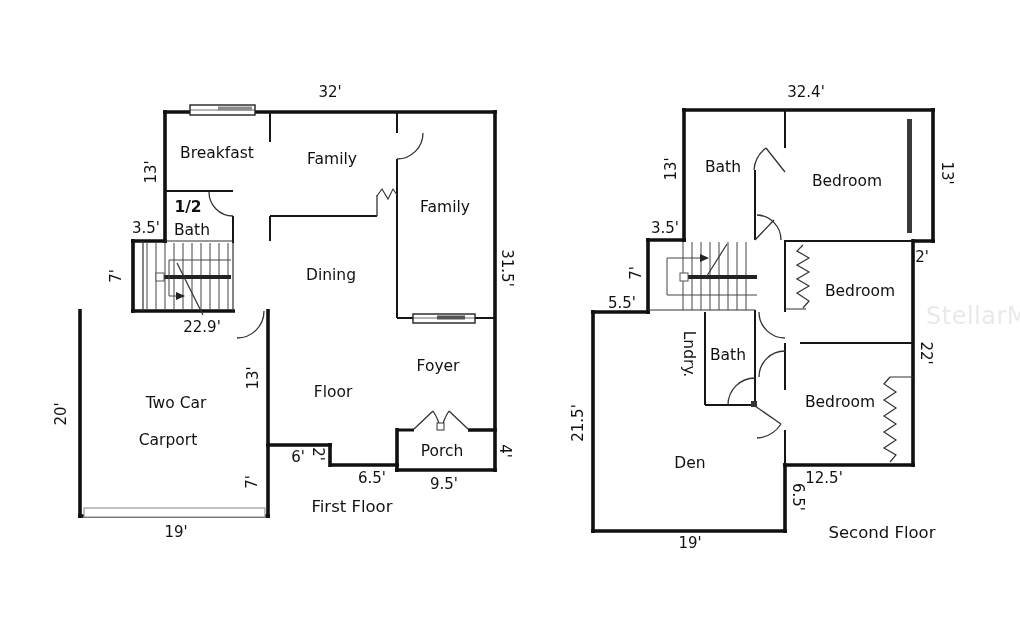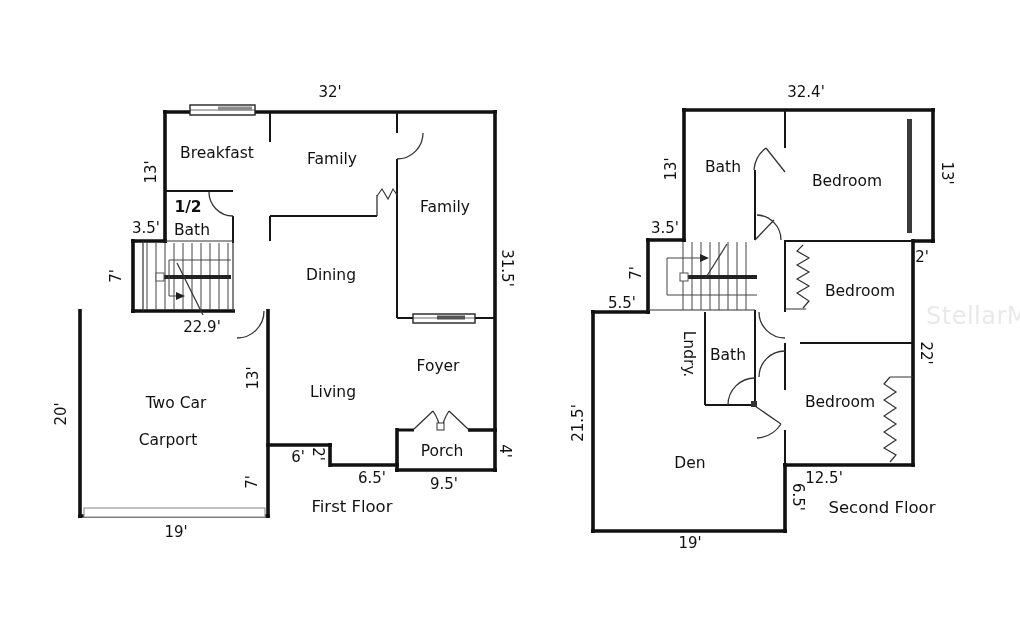--- a/index.html
+++ b/index.html
@@ -110,21 +110,21 @@
       <span class="label k-room" style="left: 192px; top: 231px; transform: translate(-50%, -50%) rotate(0deg);">Bath</span>
       <span class="label k-dim" style="left: 151px; top: 172px; transform: translate(-50%, -50%) rotate(-90deg);">13'</span>
       <span class="label k-dim" style="left: 146px; top: 228px; transform: translate(-50%, -50%) rotate(0deg);">3.5'</span>
       <span class="label k-dim" style="left: 116px; top: 276px; transform: translate(-50%, -50%) rotate(-90deg);">7'</span>
       <span class="label k-room" style="left: 331px; top: 276px; transform: translate(-50%, -50%) rotate(0deg);">Dining</span>
       <span class="label k-dim" style="left: 202px; top: 327px; transform: translate(-50%, -50%) rotate(0deg);">22.9'</span>
       <span class="label k-room" style="left: 176px; top: 404px; transform: translate(-50%, -50%) rotate(0deg);">Two Car</span>
       <span class="label k-room" style="left: 168px; top: 441px; transform: translate(-50%, -50%) rotate(0deg);">Carport</span>
       <span class="label k-dim" style="left: 61px; top: 414px; transform: translate(-50%, -50%) rotate(-90deg);">20'</span>
       <span class="label k-dim" style="left: 253px; top: 378px; transform: translate(-50%, -50%) rotate(-90deg);">13'</span>
-      <span class="label k-room" style="left: 333px; top: 393px; transform: translate(-50%, -50%) rotate(0deg);">Living</span>
+      <span class="label k-room" style="left: 333px; top: 393px; transform: translate(-50%, -50%) rotate(0deg);">Floor</span>
       <span class="label k-room" style="left: 438px; top: 367px; transform: translate(-50%, -50%) rotate(0deg);">Foyer</span>
       <span class="label k-dim" style="left: 252px; top: 482px; transform: translate(-50%, -50%) rotate(-90deg);">7'</span>
       <span class="label k-dim" style="left: 298px; top: 457px; transform: translate(-50%, -50%) rotate(0deg);">6'</span>
       <span class="label k-dim" style="left: 317px; top: 454px; transform: translate(-50%, -50%) rotate(90deg);">2'</span>
       <span class="label k-dim" style="left: 372px; top: 478px; transform: translate(-50%, -50%) rotate(0deg);">6.5'</span>
       <span class="label k-room" style="left: 442px; top: 452px; transform: translate(-50%, -50%) rotate(0deg);">Porch</span>
       <span class="label k-dim" style="left: 444px; top: 484px; transform: translate(-50%, -50%) rotate(0deg);">9.5'</span>
       <span class="label k-dim" style="left: 504px; top: 451px; transform: translate(-50%, -50%) rotate(90deg);">4'</span>
       <span class="label k-dim" style="left: 506px; top: 268px; transform: translate(-50%, -50%) rotate(90deg);">31.5'</span>
       <span class="label k-dim" style="left: 176px; top: 532px; transform: translate(-50%, -50%) rotate(0deg);">19'</span>
@@ -140,18 +140,18 @@
       <span class="label k-dim" style="left: 922px; top: 257px; transform: translate(-50%, -50%) rotate(0deg);">2'</span>
       <span class="label k-room" style="left: 860px; top: 292px; transform: translate(-50%, -50%) rotate(0deg);">Bedroom</span>
       <span class="label k-dim" style="left: 925px; top: 353px; transform: translate(-50%, -50%) rotate(90deg);">22'</span>
       <span class="label k-room" style="left: 688px; top: 354px; transform: translate(-50%, -50%) rotate(90deg);">Lndry.</span>
       <span class="label k-room" style="left: 728px; top: 356px; transform: translate(-50%, -50%) rotate(0deg);">Bath</span>
       <span class="label k-room" style="left: 840px; top: 403px; transform: translate(-50%, -50%) rotate(0deg);">Bedroom</span>
       <span class="label k-dim" style="left: 578px; top: 423px; transform: translate(-50%, -50%) rotate(-90deg);">21.5'</span>
       <span class="label k-room" style="left: 690px; top: 464px; transform: translate(-50%, -50%) rotate(0deg);">Den</span>
       <span class="label k-dim" style="left: 797px; top: 497px; transform: translate(-50%, -50%) rotate(90deg);">6.5'</span>
       <span class="label k-dim" style="left: 824px; top: 478px; transform: translate(-50%, -50%) rotate(0deg);">12.5'</span>
-      <span class="label k-title" style="left: 882px; top: 508px; transform: translate(-50%, -50%) rotate(0deg);">Second Floor</span>
+      <span class="label k-title" style="left: 882px; top: 533px; transform: translate(-50%, -50%) rotate(0deg);">Second Floor</span>
       <span class="label k-dim" style="left: 690px; top: 543px; transform: translate(-50%, -50%) rotate(0deg);">19'</span>
     </div>
 
   <div id="watermark" style="left: 926px; top: 302px; color: rgb(233, 233, 233);">StellarMLS</div>
 </div>
 
 </body></html>

